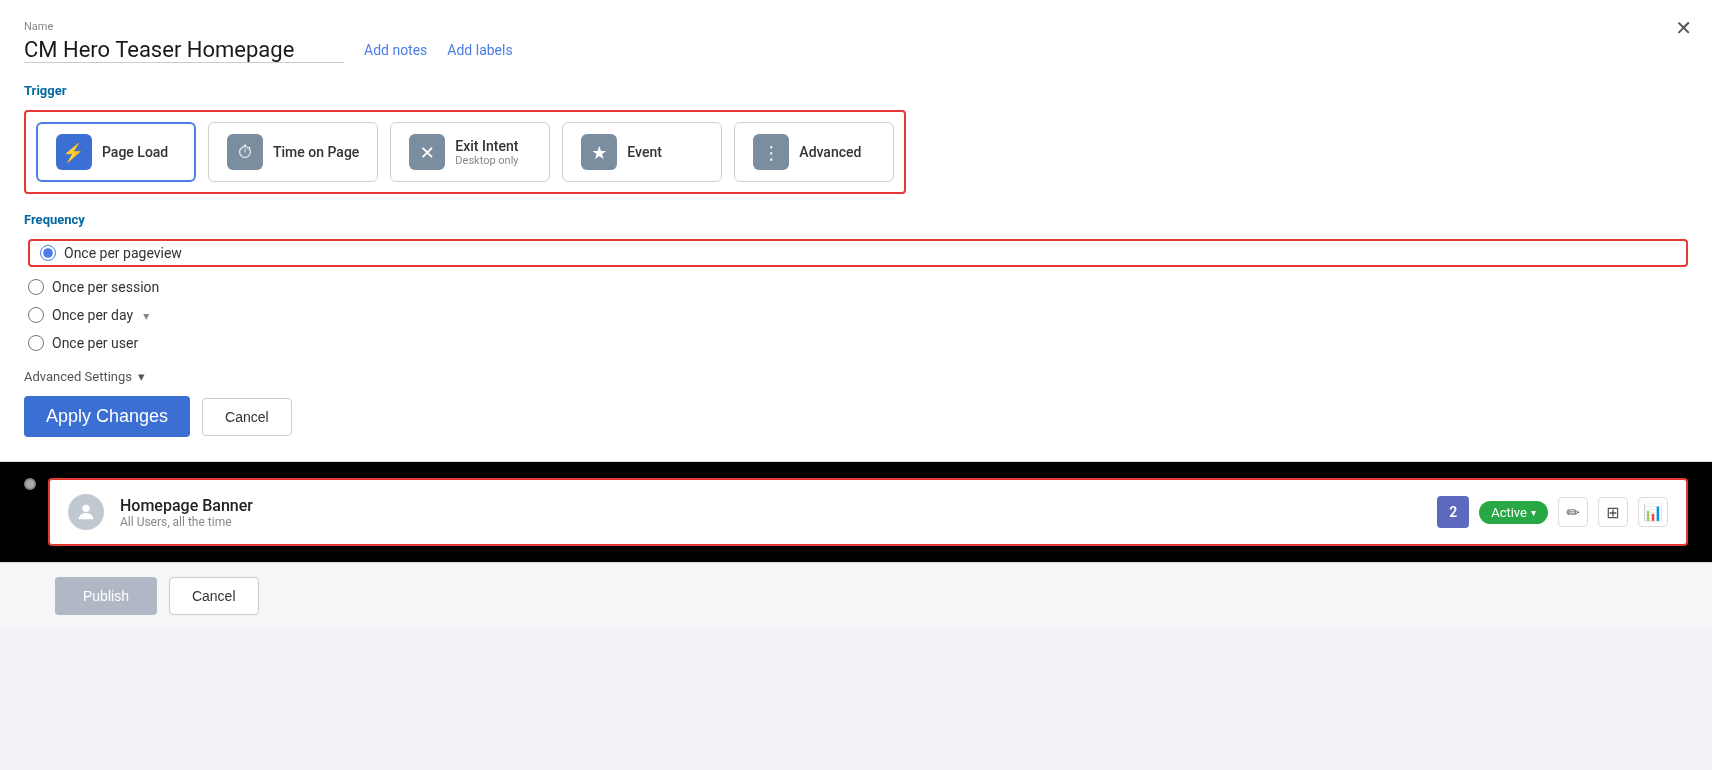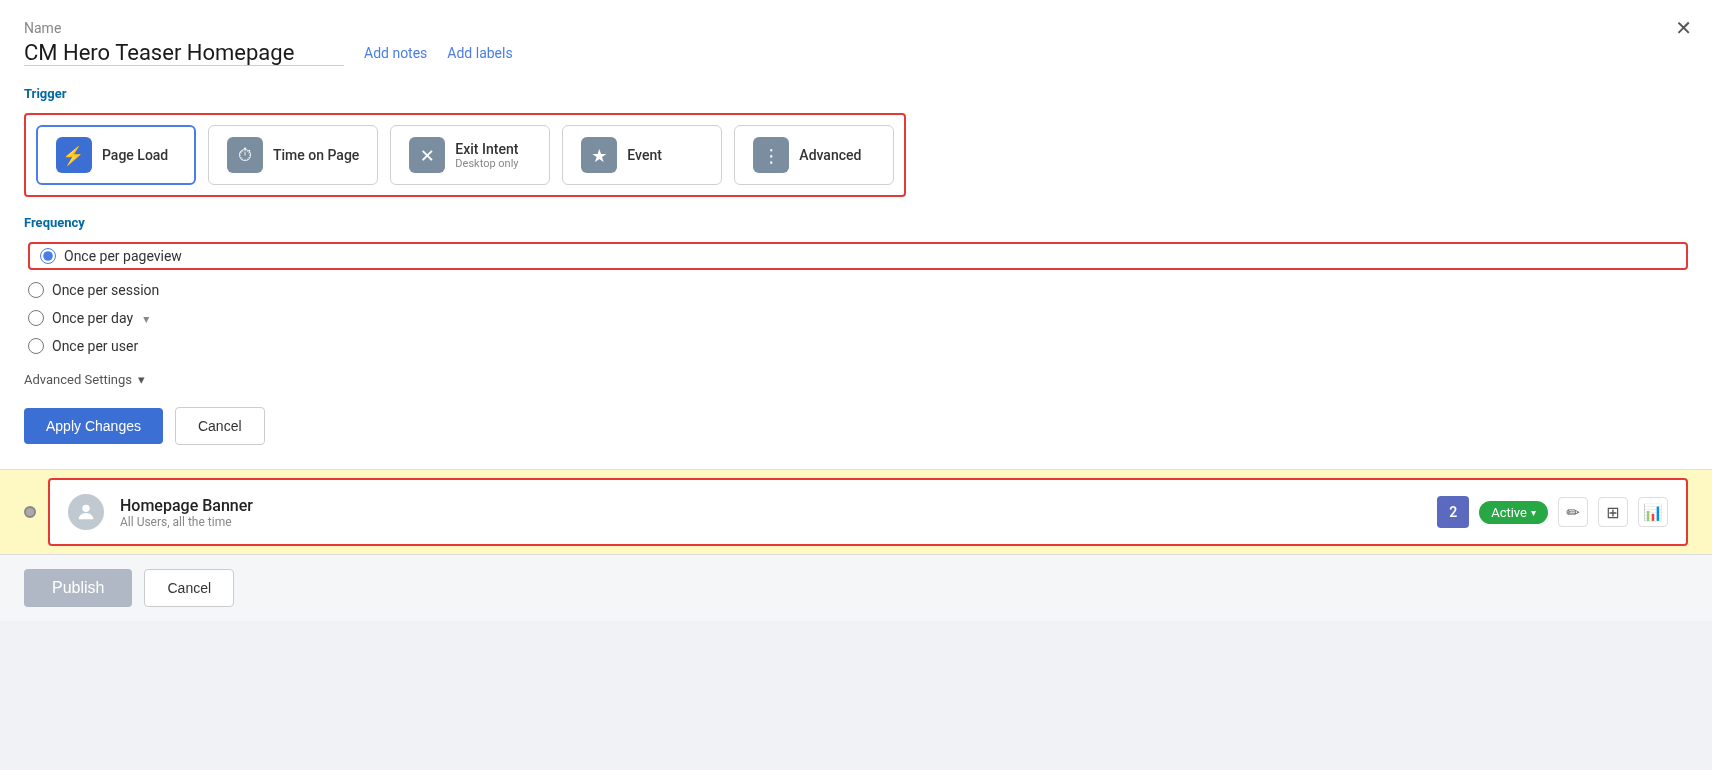--- a/index.html
+++ b/index.html
@@ -15,21 +15,21 @@
     
     .top-panel {
       background: #ffffff;
       padding: 20px 24px 24px 24px;
       border-bottom: 1px solid #e0e0e0;
       position: relative;
       flex-shrink: 0;
     }
 
     .name-label {
-      font-size: 14px;
+      font-size: 11px;
       color: #888;
       margin-bottom: 4px;
     }
 
     .title-row {
       display: flex;
       align-items: center;
       gap: 20px;
       margin-bottom: 20px;
     }
@@ -159,57 +159,57 @@
     }
 
     
     .advanced-settings {
       display: flex;
       align-items: center;
       gap: 6px;
       font-size: 13px;
       color: #555;
       cursor: pointer;
-      margin-bottom: 20px;
+      margin-bottom: 12px;
     }
 
     
     .action-buttons {
       display: flex;
       gap: 12px;
       align-items: center;
     }
 
     .btn-apply {
       background: #3b6fd4;
       color: white;
       border: none;
       border-radius: 4px;
       padding: 10px 22px;
-      font-size: 14px;
+      font-size: 18px;
       cursor: pointer;
       font-weight: 500;
     }
 
     .btn-cancel-top {
       background: white;
       color: #333;
       border: 1px solid #ccc;
       border-radius: 4px;
       padding: 10px 22px;
       font-size: 14px;
       cursor: pointer;
     }
 
     
     .middle-area {
-      background: #fef9c3;
-      padding: 8px 24px;
-      display: flex;
-      align-items: center;
+      background: #000000;
+      padding: 16px 24px;
+      display: flex;
+      align-items: flex-start;
       gap: 12px;
       flex-shrink: 0;
     }
 
     .step-dot {
       width: 12px;
       height: 12px;
       border-radius: 50%;
       background: #aaa;
       border: 2px solid #888;
@@ -312,22 +312,23 @@
       border-top: 1px solid #ddd;
       flex-shrink: 0;
     }
 
     .btn-publish {
       background: #b0b8c5;
       color: white;
       border: none;
       border-radius: 4px;
       padding: 10px 28px;
-      font-size: 16px;
-      cursor: pointer;
+      font-size: 14px;
+      cursor: pointer;
+      margin-left: 31px;
     }
 
     .btn-cancel-bottom {
       background: white;
       color: #333;
       border: 1px solid #ccc;
       border-radius: 4px;
       padding: 10px 22px;
       font-size: 14px;
       cursor: pointer;

